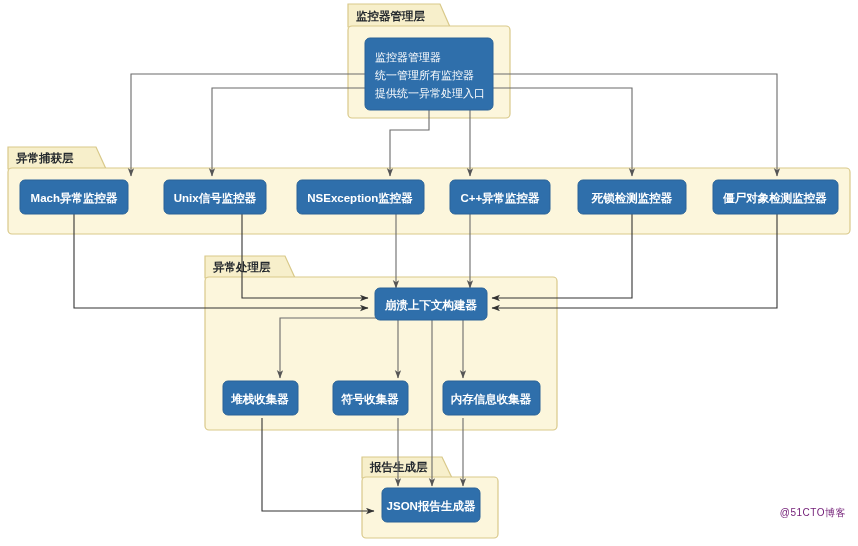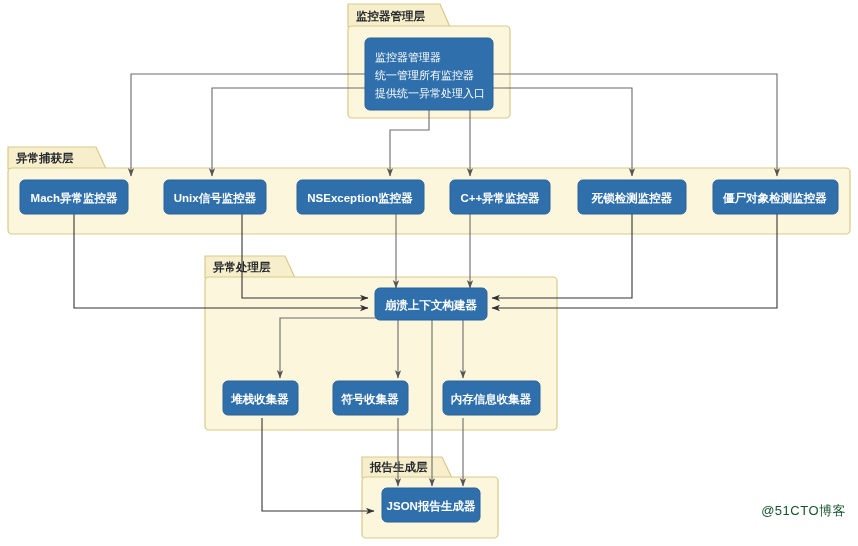--- a/index.html
+++ b/index.html
@@ -11,22 +11,22 @@
   .layer-tab{fill:#f7efcb;stroke:#d9c98a;stroke-width:1.2;}
   .layer-label{font-size:11.5px;font-weight:bold;fill:#24292e;
                font-family:"Liberation Sans","DejaVu Sans",sans-serif;}
   .node-box{fill:#2f6fab;stroke:#2a6398;stroke-width:1;}
   .node-text{font-size:11.5px;fill:#ffffff;font-weight:bold;
              font-family:"Liberation Sans","DejaVu Sans",sans-serif;}
   .node-text-multi{font-size:11px;fill:#ffffff;
              font-family:"Liberation Sans","DejaVu Sans",sans-serif;}
   .edge{fill:none;stroke:#333333;stroke-width:1.1;}
   .edge-gray{fill:none;stroke:#6b6b6b;stroke-width:1.1;}
-  .watermark{position:absolute;right:12px;bottom:10px;color:#14532d;
-             font-size:13px;letter-spacing:.5px;
+  .watermark{position:absolute;right:12px;bottom:10px;color:#701a75;
+             font-size:10px;letter-spacing:.5px;
              font-family:"Liberation Sans","DejaVu Sans",sans-serif;}
 </style>
 </head>
 <body>
 
 <div id="diagram">
 <svg width="858" height="546" viewBox="0 0 858 546" xmlns="http://www.w3.org/2000/svg">
   <defs>
     <marker id="arrow" markerWidth="9" markerHeight="9" refX="8" refY="3.2" orient="auto" markerUnits="userSpaceOnUse">
       <path d="M0,0 L8.5,3.2 L0,6.4 L2.2,3.2 Z" fill="#333333"></path>

